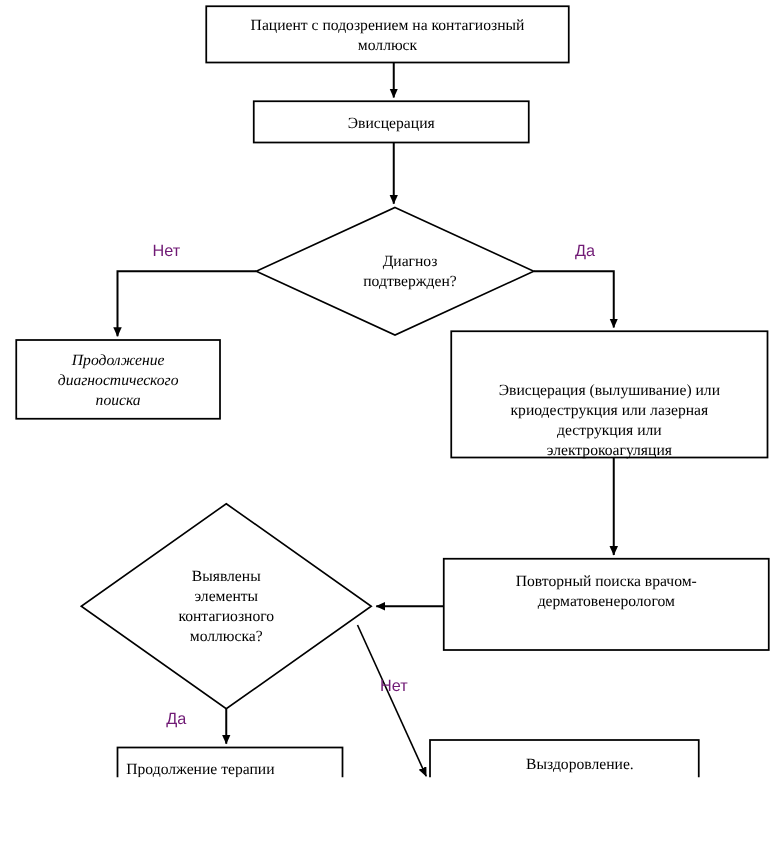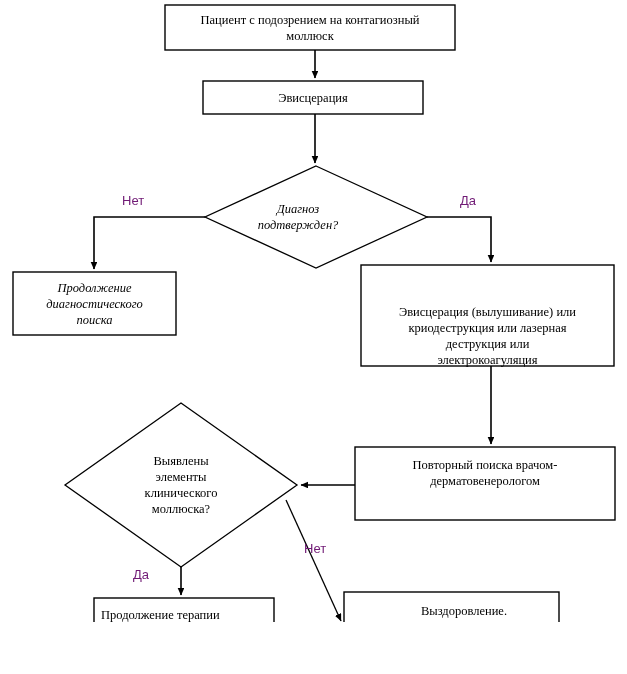--- a/index.html
+++ b/index.html
@@ -115,38 +115,38 @@
     <path class="conn-line" d="M181,567 L181,595" marker-end="url(#arrow-head)"></path>
 
     <path class="conn-line-thin" d="M286,500 L341,621" marker-end="url(#arrow-head)"></path>
   </svg>
 
   <div class="node-text" style="left:168px; top:7px; width:284px; height:41px;">Пациент с подозрением на контагиозный
 моллюск</div>
 
   <div class="node-text" style="left:206px; top:83px; width:214px; height:29px;">Эвисцерация</div>
 
-  <div class="node-text" style="left:225px; top:192px; width:146px; height:50px;font-style:italic;">Диагноз
+  <div class="node-text" style="left:255px; top:192px; width:146px; height:50px;">Диагноз
 подтвержден?</div>
 
   <div class="node-text" style="left:16px; top:275px; width:157px; height:57px;font-style:italic;">Продолжение
 диагностического
 поиска</div>
 
   <div class="node-text" style="left:364px; top:269px; width:247px; height:78px;margin-top:28px;">Эвисцерация (вылушивание) или
 криодеструкция или лазерная
 деструкция или
 электрокоагуляция</div>
 
   <div class="node-text" style="left:358px; top:452px; width:254px; height:42px;">Повторный поиска врачом-
 дерматовенерологом</div>
 
   <div class="node-text" style="left:108px; top:437px; width:146px; height:96px;">Выявлены
 элементы
-клинического
+контагиозного
 моллюска?</div>
 
   <div class="node-text align-left" style="left:101px; top:601px; width:170px; height:59px;">Продолжение терапии
 до клинического
 выздоровления</div>
 
   <div class="node-text align-left" style="left:352px; top:595px; width:203px; height:64px;">Выздоровление.
 Диспансерному  наблюдению
 не подлежит</div>
 

